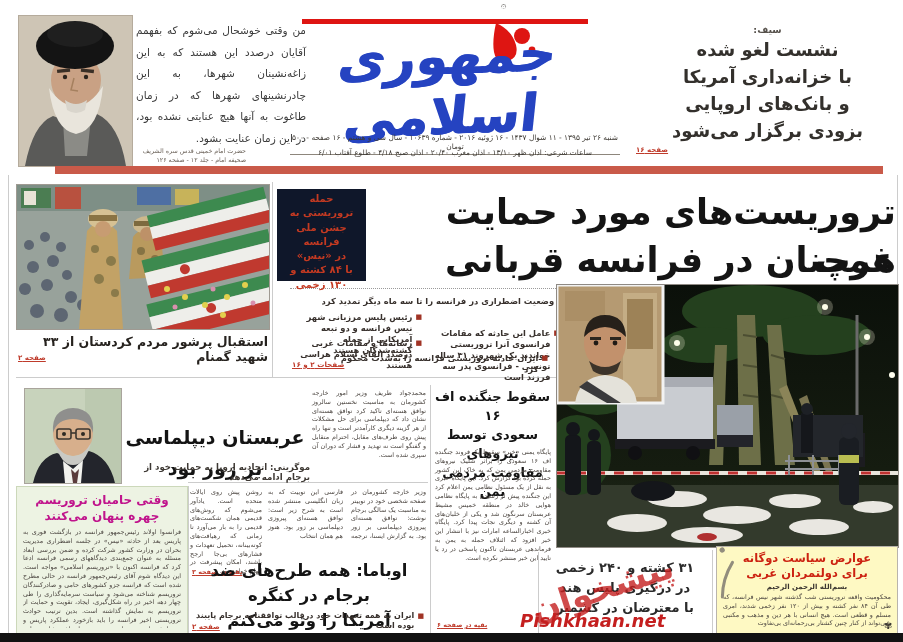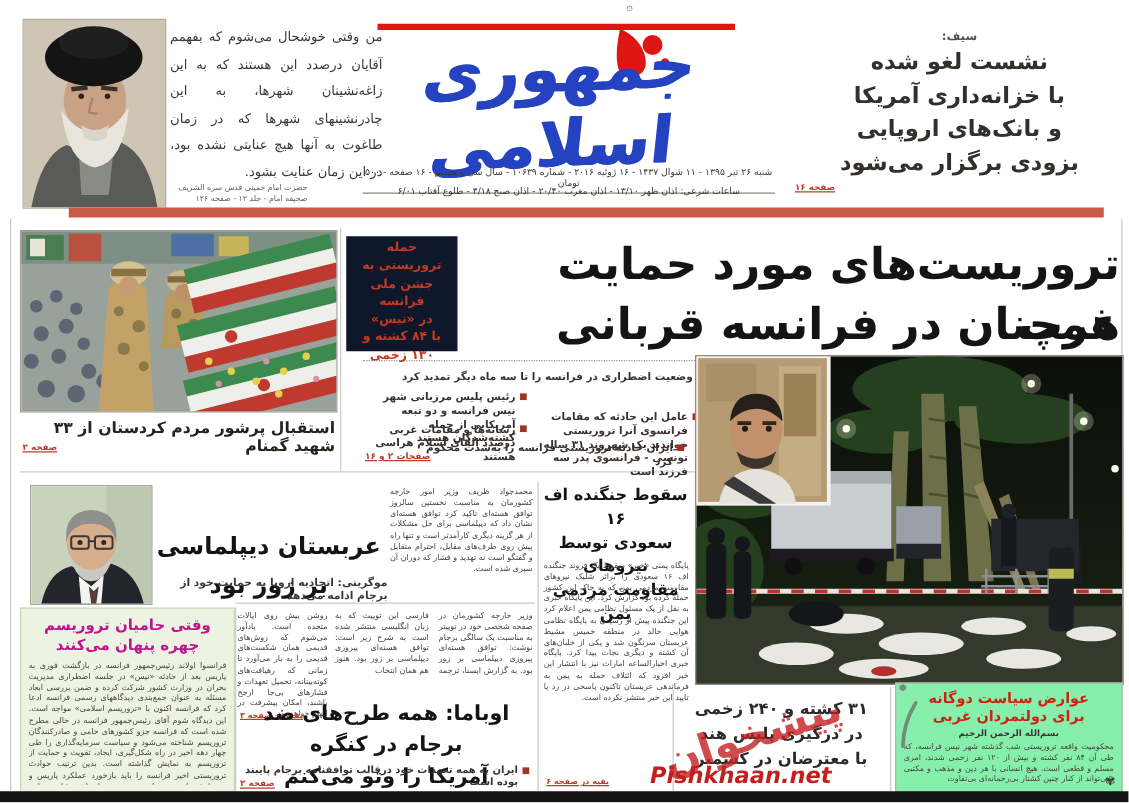--- a/index.html
+++ b/index.html
@@ -362,21 +362,21 @@
   <div class="abs rtl" style="left:528px;top:568px;font-size:34px;font-weight:bold;color:rgba(196,31,31,0.8);
        transform:rotate(-18deg);">پیشخوان</div>
   <div class="abs" style="left:520px;top:610px;font-size:18px;font-weight:bold;font-style:italic;color:#c41f1f;">Pishkhaan.net</div>
 
   <div class="abs" style="left:16px;top:486px;width:170px;height:147px;background:#edf3e3;border:1px solid #ccd8ba;">
     <div class="rtl ctr pre" style="margin-top:5px;font-size:12px;font-weight:bold;line-height:16px;color:#c0148c;">وقتی حامیان تروریسم
 چهره پنهان می‌کنند</div>
     <div class="smallbody" style="margin:4px 6px 0 6px;height:100px;overflow:hidden;">فرانسوا اولاند رئیس‌جمهور فرانسه در بازگشت فوری به پاریس بعد از حادثه «نیس» در جلسه اضطراری مدیریت بحران در وزارت کشور شرکت کرده و ضمن بررسی ابعاد مسئله به عنوان جمع‌بندی دیدگاههای رسمی فرانسه ادعا کرد که فرانسه اکنون با «تروریسم اسلامی» مواجه است. این دیدگاه شوم آقای رئیس‌جمهور فرانسه در حالی مطرح شده است که فرانسه جزو کشورهای حامی و صادرکنندگان تروریسم شناخته می‌شود و سیاست سرمایه‌گذاری را طی چهار دهه اخیر در راه شکل‌گیری، ایجاد، تقویت و حمایت از تروریسم به نمایش گذاشته است. بدین ترتیب حوادث تروریستی اخیر فرانسه را باید بازخورد عملکرد پاریس و متحدانش دانست. دنیا در همین روزهای اخیر شاهد برپایی کنفرانس حمایت از تروریست‌های منافق در فرانسه بود که با کمک سایر حامیان تروریسم در منطقه و جهان از جمله آمریکا و رژیم‌های ارتجاعی منطقه و مشخصاً</div>
   </div>
 
-  <div class="abs" style="left:716px;top:546px;width:180px;height:87px;background:#86efac;border:1px solid #b9b4ac;">
+  <div class="abs" style="left:716px;top:546px;width:180px;height:87px;background:#fef9c3;border:1px solid #b9b4ac;">
     <div class="rtl ctr pre" style="margin-top:4px;font-size:11.5px;font-weight:bold;line-height:15px;color:#cc2211;">عوارض سیاست دوگانه
 برای دولتمردان غربی</div>
     <div class="rtl ctr" style="margin-top:2px;font-size:7px;font-weight:bold;color:#3a352f;">بسم‌الله الرحمن الرحیم</div>
     <div class="smallbody" style="margin:2px 6px 0 6px;height:38px;overflow:hidden;">محکومیت واقعه تروریستی شب گذشته شهر نیس فرانسه، که طی آن ۸۴ نفر کشته و بیش از ۱۲۰ نفر زخمی شدند، امری مسلم و قطعی است. هیچ انسانی با هر دین و مذهب و مکتبی نمی‌تواند از کنار چنین کشتار بی‌رحمانه‌ای بی‌تفاوت</div>
   </div>
   <div class="abs" style="left:698px;top:544px;width:46px;height:56px;transform:rotate(-40deg);opacity:0.75;">
     <svg width="46" height="56" viewBox="0 0 46 56">
       <path d="M4 40 q14 -22 34 -30 q-8 16 -2 22 q-12 0 -20 10 z" fill="none" stroke="#6e6а66" stroke-width="3" stroke-linecap="round"></path>
       <path d="M8 48 q12 -14 30 -20" fill="none" stroke="#6e6a66" stroke-width="3" stroke-linecap="round"></path>
       <circle cx="38" cy="12" r="2.6" fill="#6e6a66"></circle>

